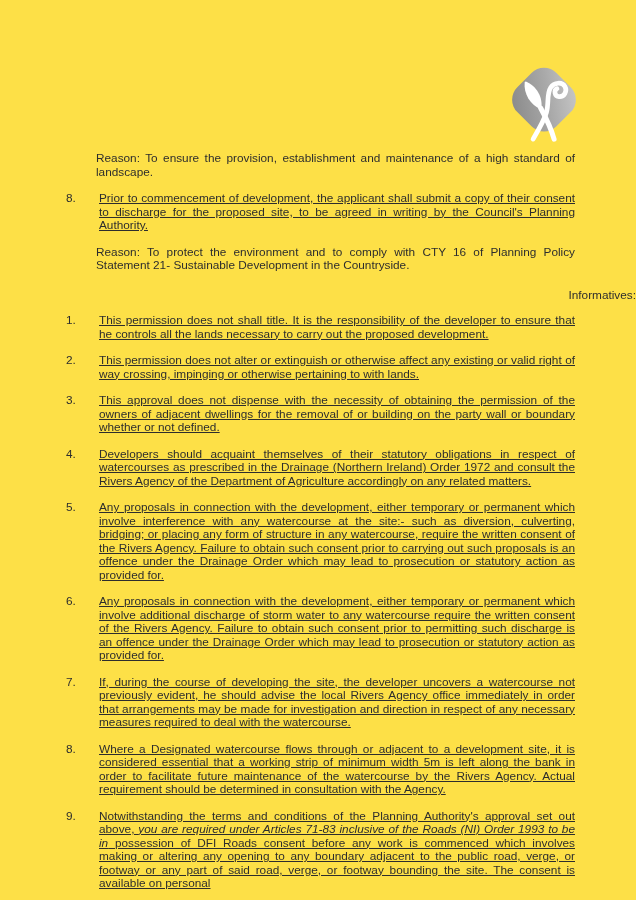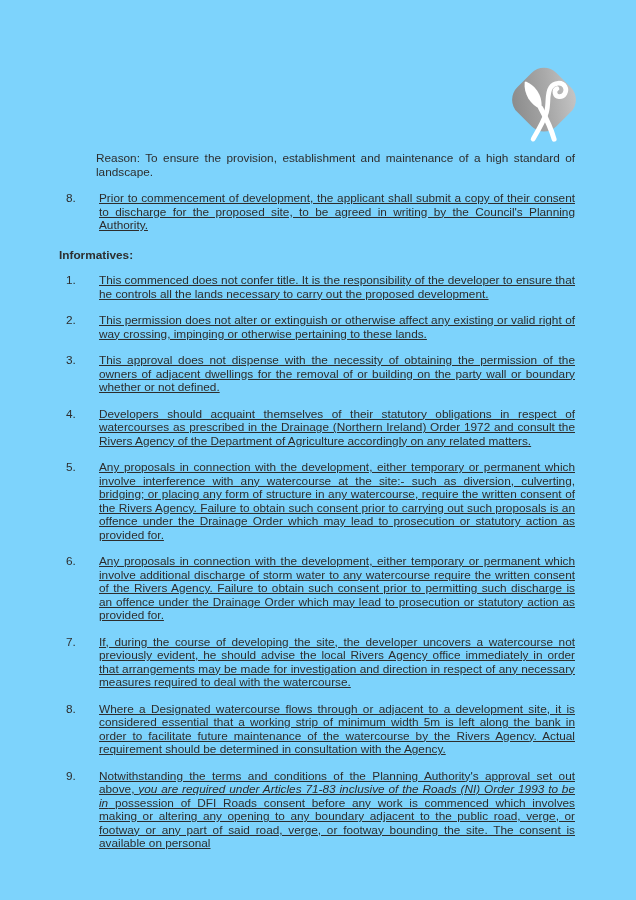--- a/index.html
+++ b/index.html
@@ -1,20 +1,20 @@
 <!DOCTYPE html>
 <html><head>
 <meta charset="utf-8">
 <style>
   html, body { margin: 0; padding: 0; background: #ffffff; }
   .page {
     position: relative;
     width: 636px;
     height: 900px;
-    background: #7dd3fc;
+    background: #fde047;
     overflow: hidden;
     font-family: "Liberation Sans", sans-serif;
     color: #2d2d2d;
   }
   .logo {
     position: absolute;
     left: 502px;
     top: 60px;
     width: 84px;
     height: 86px;
@@ -42,22 +42,21 @@
     width: 33px;
     text-align: left;
   }
   .item .body {
     flex: 1;
     text-align: justify;
     text-decoration: underline;
   }
   .heading {
     margin: 16px 0 12px 59px;
-    text-align: left;
-    font-weight: bold;
+    text-align: right;
   }
   .it { font-style: italic; }
   p { margin: 0; }
 </style>
 </head>
 <body>
 
 <div class="page">
 
   <svg class="logo" viewBox="0 0 100 102" aria-hidden="true">
@@ -76,32 +75,33 @@
 
   <div class="content">
 
     <p class="para reason"><span>Reason: To ensure the provision, establishment and maintenance of a high standard of landscape.</span></p>
 
     <div class="para item">
       <span class="num">8.</span>
       <span class="body">Prior to commencement of development, the applicant shall submit a copy of their consent to discharge for the proposed site, to be agreed in writing by the Council's Planning Authority.</span>
     </div>
 
+    <p class="para reason"><span>Reason: To protect the environment and to comply with CTY 16 of Planning Policy Statement 21- Sustainable Development in the Countryside.</span></p>
 
     <p class="para heading">Informatives:</p>
 
     <div>
   <div class="para item">
     <span class="num">1.</span>
-    <span class="body"><span class="pre">This commenced does not confer title. It is the responsibility of the developer to ensure that he controls all the lands necessary to carry out the proposed development.</span><span class="it"></span><span class="post"></span></span>
+    <span class="body"><span class="pre">This permission does not shall title. It is the responsibility of the developer to ensure that he controls all the lands necessary to carry out the proposed development.</span><span class="it"></span><span class="post"></span></span>
   </div>
 
   <div class="para item">
     <span class="num">2.</span>
-    <span class="body"><span class="pre">This permission does not alter or extinguish or otherwise affect any existing or valid right of way crossing, impinging or otherwise pertaining to these lands.</span><span class="it"></span><span class="post"></span></span>
+    <span class="body"><span class="pre">This permission does not alter or extinguish or otherwise affect any existing or valid right of way crossing, impinging or otherwise pertaining to with lands.</span><span class="it"></span><span class="post"></span></span>
   </div>
 
   <div class="para item">
     <span class="num">3.</span>
     <span class="body"><span class="pre">This approval does not dispense with the necessity of obtaining the permission of the owners of adjacent dwellings for the removal of or building on the party wall or boundary whether or not defined.</span><span class="it"></span><span class="post"></span></span>
   </div>
 
   <div class="para item">
     <span class="num">4.</span>
     <span class="body"><span class="pre">Developers should acquaint themselves of their statutory obligations in respect of watercourses as prescribed in the Drainage (Northern Ireland) Order 1972 and consult the Rivers Agency of the Department of Agriculture accordingly on any related matters.</span><span class="it"></span><span class="post"></span></span>

